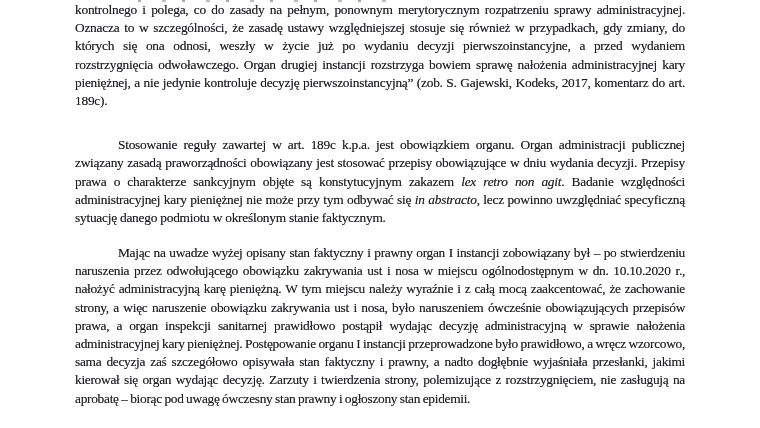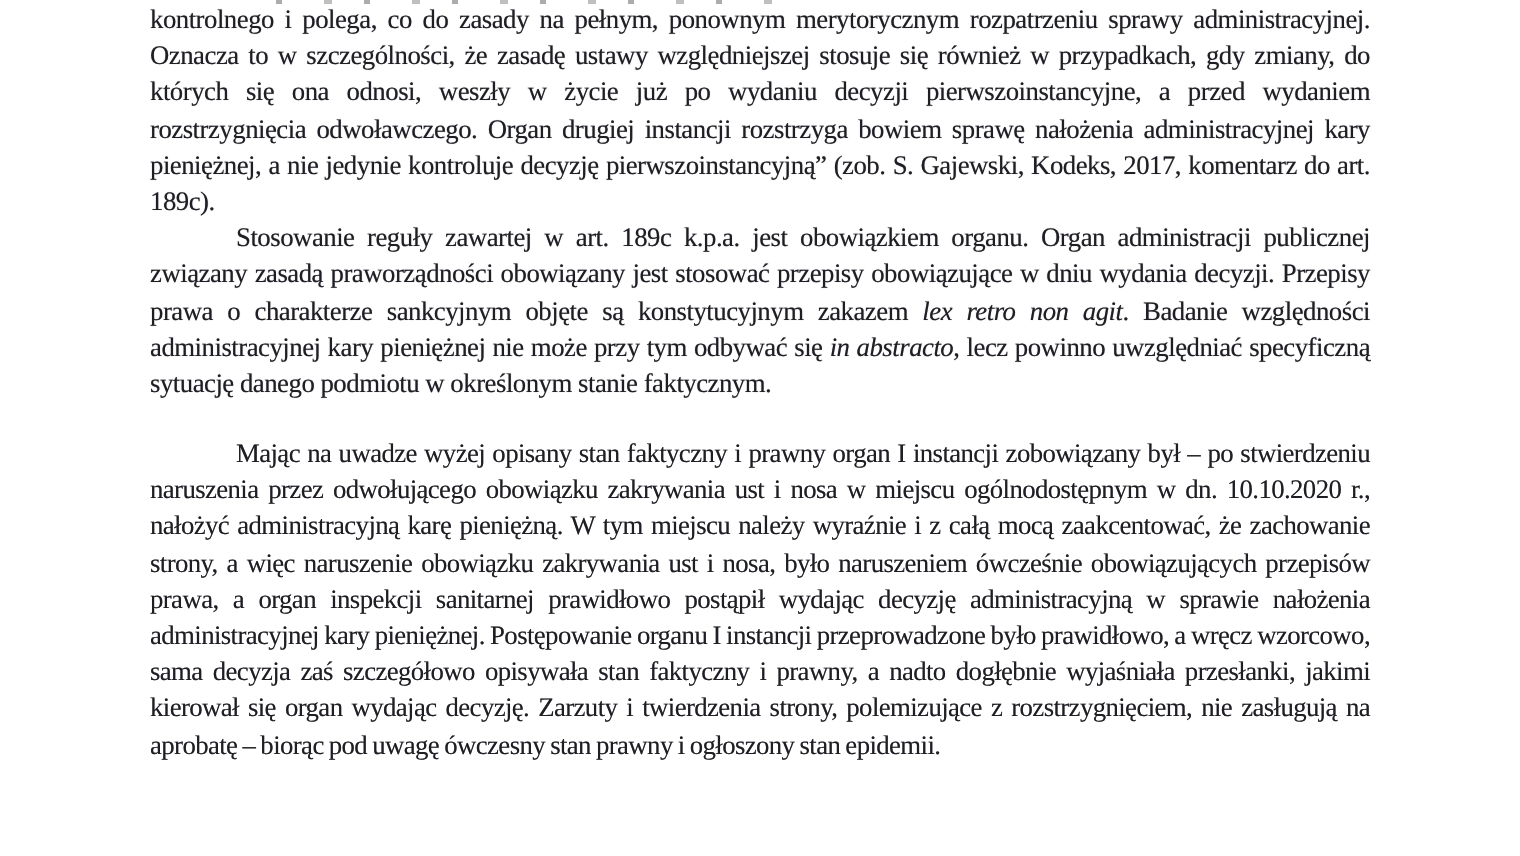--- a/index.html
+++ b/index.html
@@ -39,21 +39,21 @@
     left: 75px;
     width: 610px;
     text-align: justify;
   }
   .block-1 { top: 1px; }
   .block-2 { top: 218px; }
   .para {
     margin: 0;
     text-shadow: 0 0 0.4px rgba(28,28,34,0.55);
   }
-  .para.indent { text-indent: 43px; }
+  .para.indent { text-indent: 43px; margin-top: 26px; }
   .para.bold {
     font-weight: 400;
     letter-spacing: -0.3px;
     word-spacing: -0.5px;
     text-shadow: 0 0 0.3px rgba(20,20,26,0.5);
   }
   .run-italic { font-style: italic; }
 </style>
 </head>
 <body>

